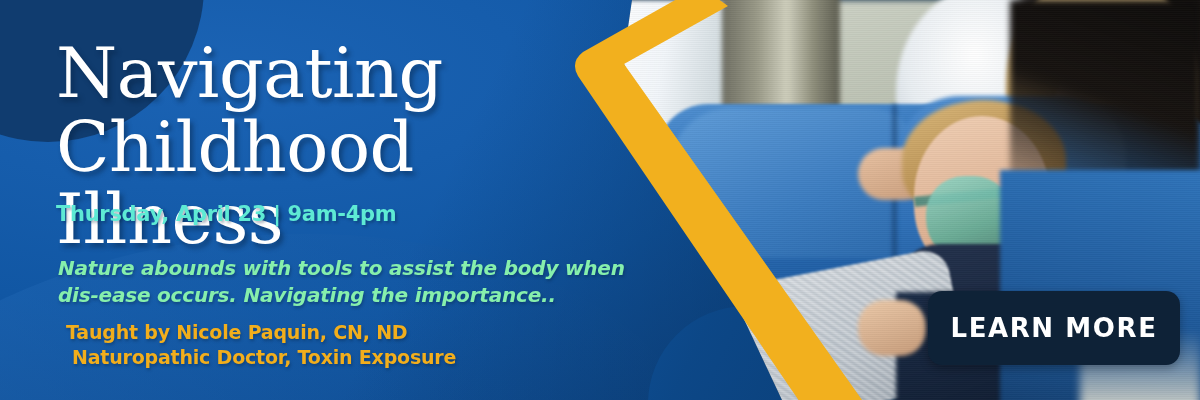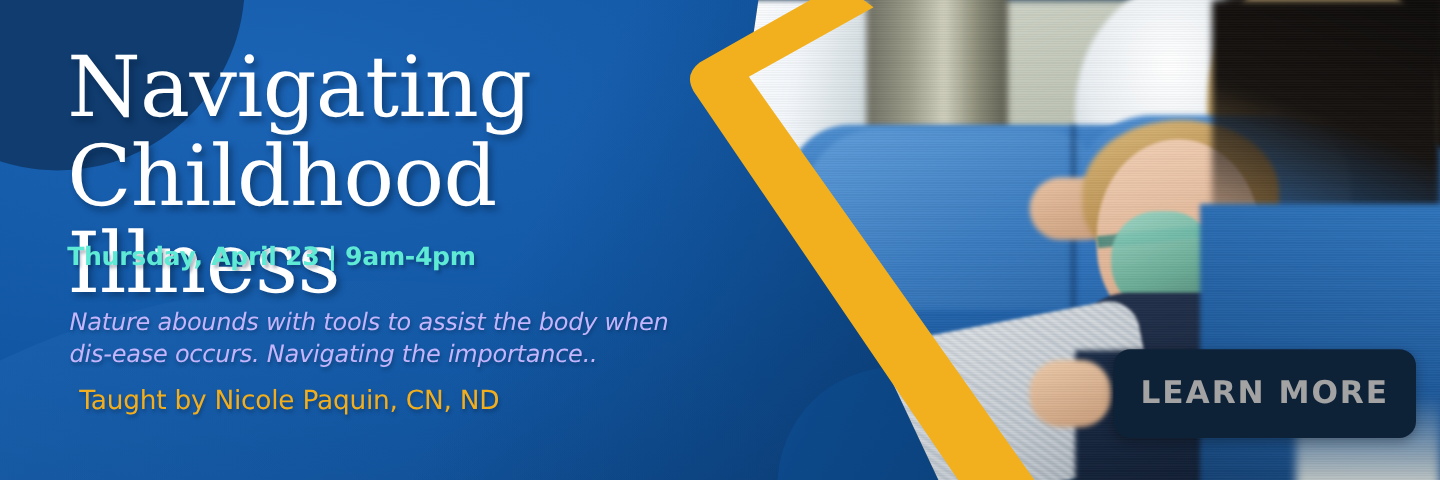--- a/index.html
+++ b/index.html
@@ -233,49 +233,49 @@
     font-family:"DejaVu Sans","Liberation Sans",sans-serif;
     font-weight:700;
     font-size:21px;
     letter-spacing:-0.3px;
     text-shadow:2px 2px 3px rgba(5,28,58,.35);
     white-space:nowrap;
   }
 
   .desc{
     position:absolute;left:58px;top:255px;width:570px;
-    color:#c4b5fd;
+    color:#86efac;
     font-family:"DejaVu Sans","Liberation Sans",sans-serif;
-    font-weight:400;
+    font-weight:700;
     font-style:italic;
     font-size:20px;
     line-height:1.34;
     letter-spacing:-0.2px;
     text-shadow:1px 2px 3px rgba(5,28,58,.35);
   }
 
   .teacher{
     position:absolute;left:66px;top:320px;width:560px;
     color:#F2AE1C;
     font-family:"DejaVu Sans","Liberation Sans",sans-serif;
-    font-weight:400;
-    font-size:22px;
+    font-weight:700;
+    font-size:19px;
     line-height:1.32;
     letter-spacing:-0.2px;
     text-shadow:1px 2px 3px rgba(5,28,58,.35);
   }
   .teacher .t2{display:block;padding-left:6px;}
 
   
   .cta{
     position:absolute;left:928px;top:291px;
     width:252px;height:74px;
     background:#0E2237;
     border:none;border-radius:14px;
-    color:#a3a3a3;
+    color:#ffffff;
     font-family:"DejaVu Sans","Liberation Sans",sans-serif;
     font-weight:700;
     font-size:26px;
     letter-spacing:1.6px;
     cursor:pointer;
     box-shadow:0 3px 10px rgba(0,0,0,.3);
   }
 </style>
 </head>
 <body>
@@ -332,19 +332,20 @@
 
     <div class="date">Thursday, April 23 | 9am-4pm</div>
 
     <div class="desc">
       <span>Nature abounds with tools to assist the body when</span><br>
       <span>dis-ease occurs. Navigating the importance..</span>
     </div>
 
     <div class="teacher">
       <span>Taught by Nicole Paquin, CN, ND</span>
+      <span class="t2">Naturopathic Doctor, Toxin Exposure</span>
     </div>
 
   </div>
 
   <button class="cta">LEARN MORE</button>
 
 </div>
 
 </body></html>

